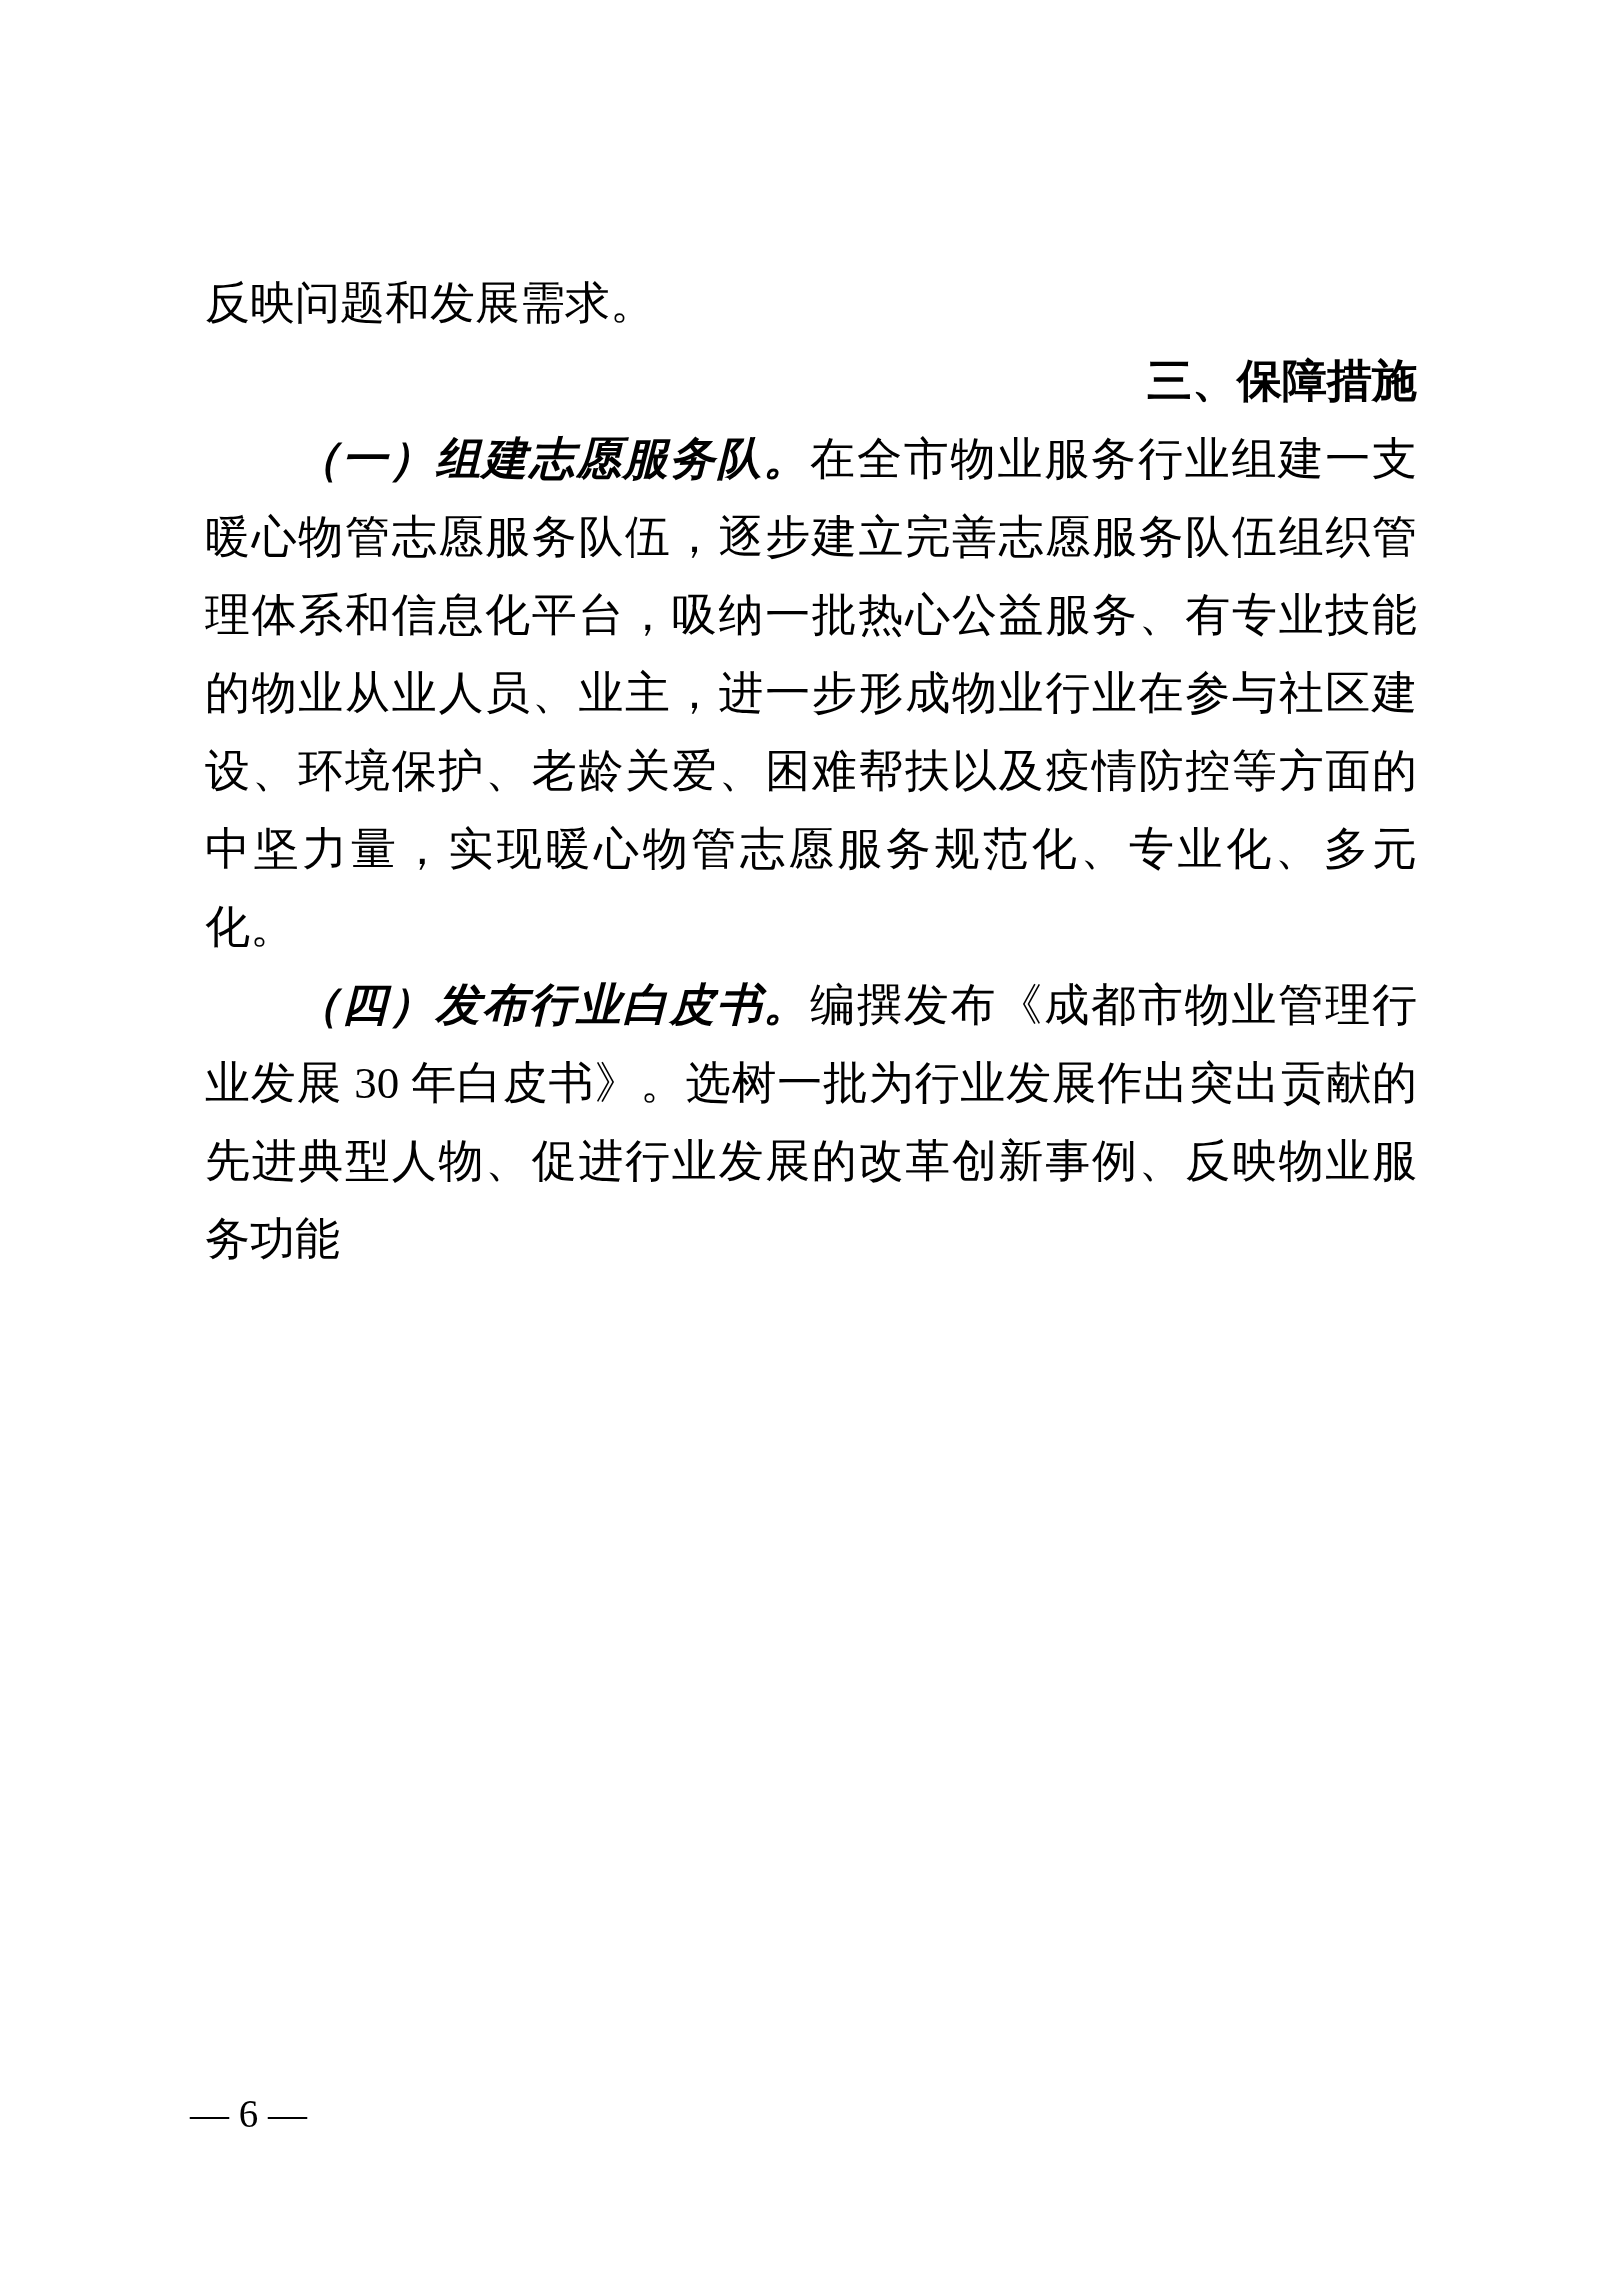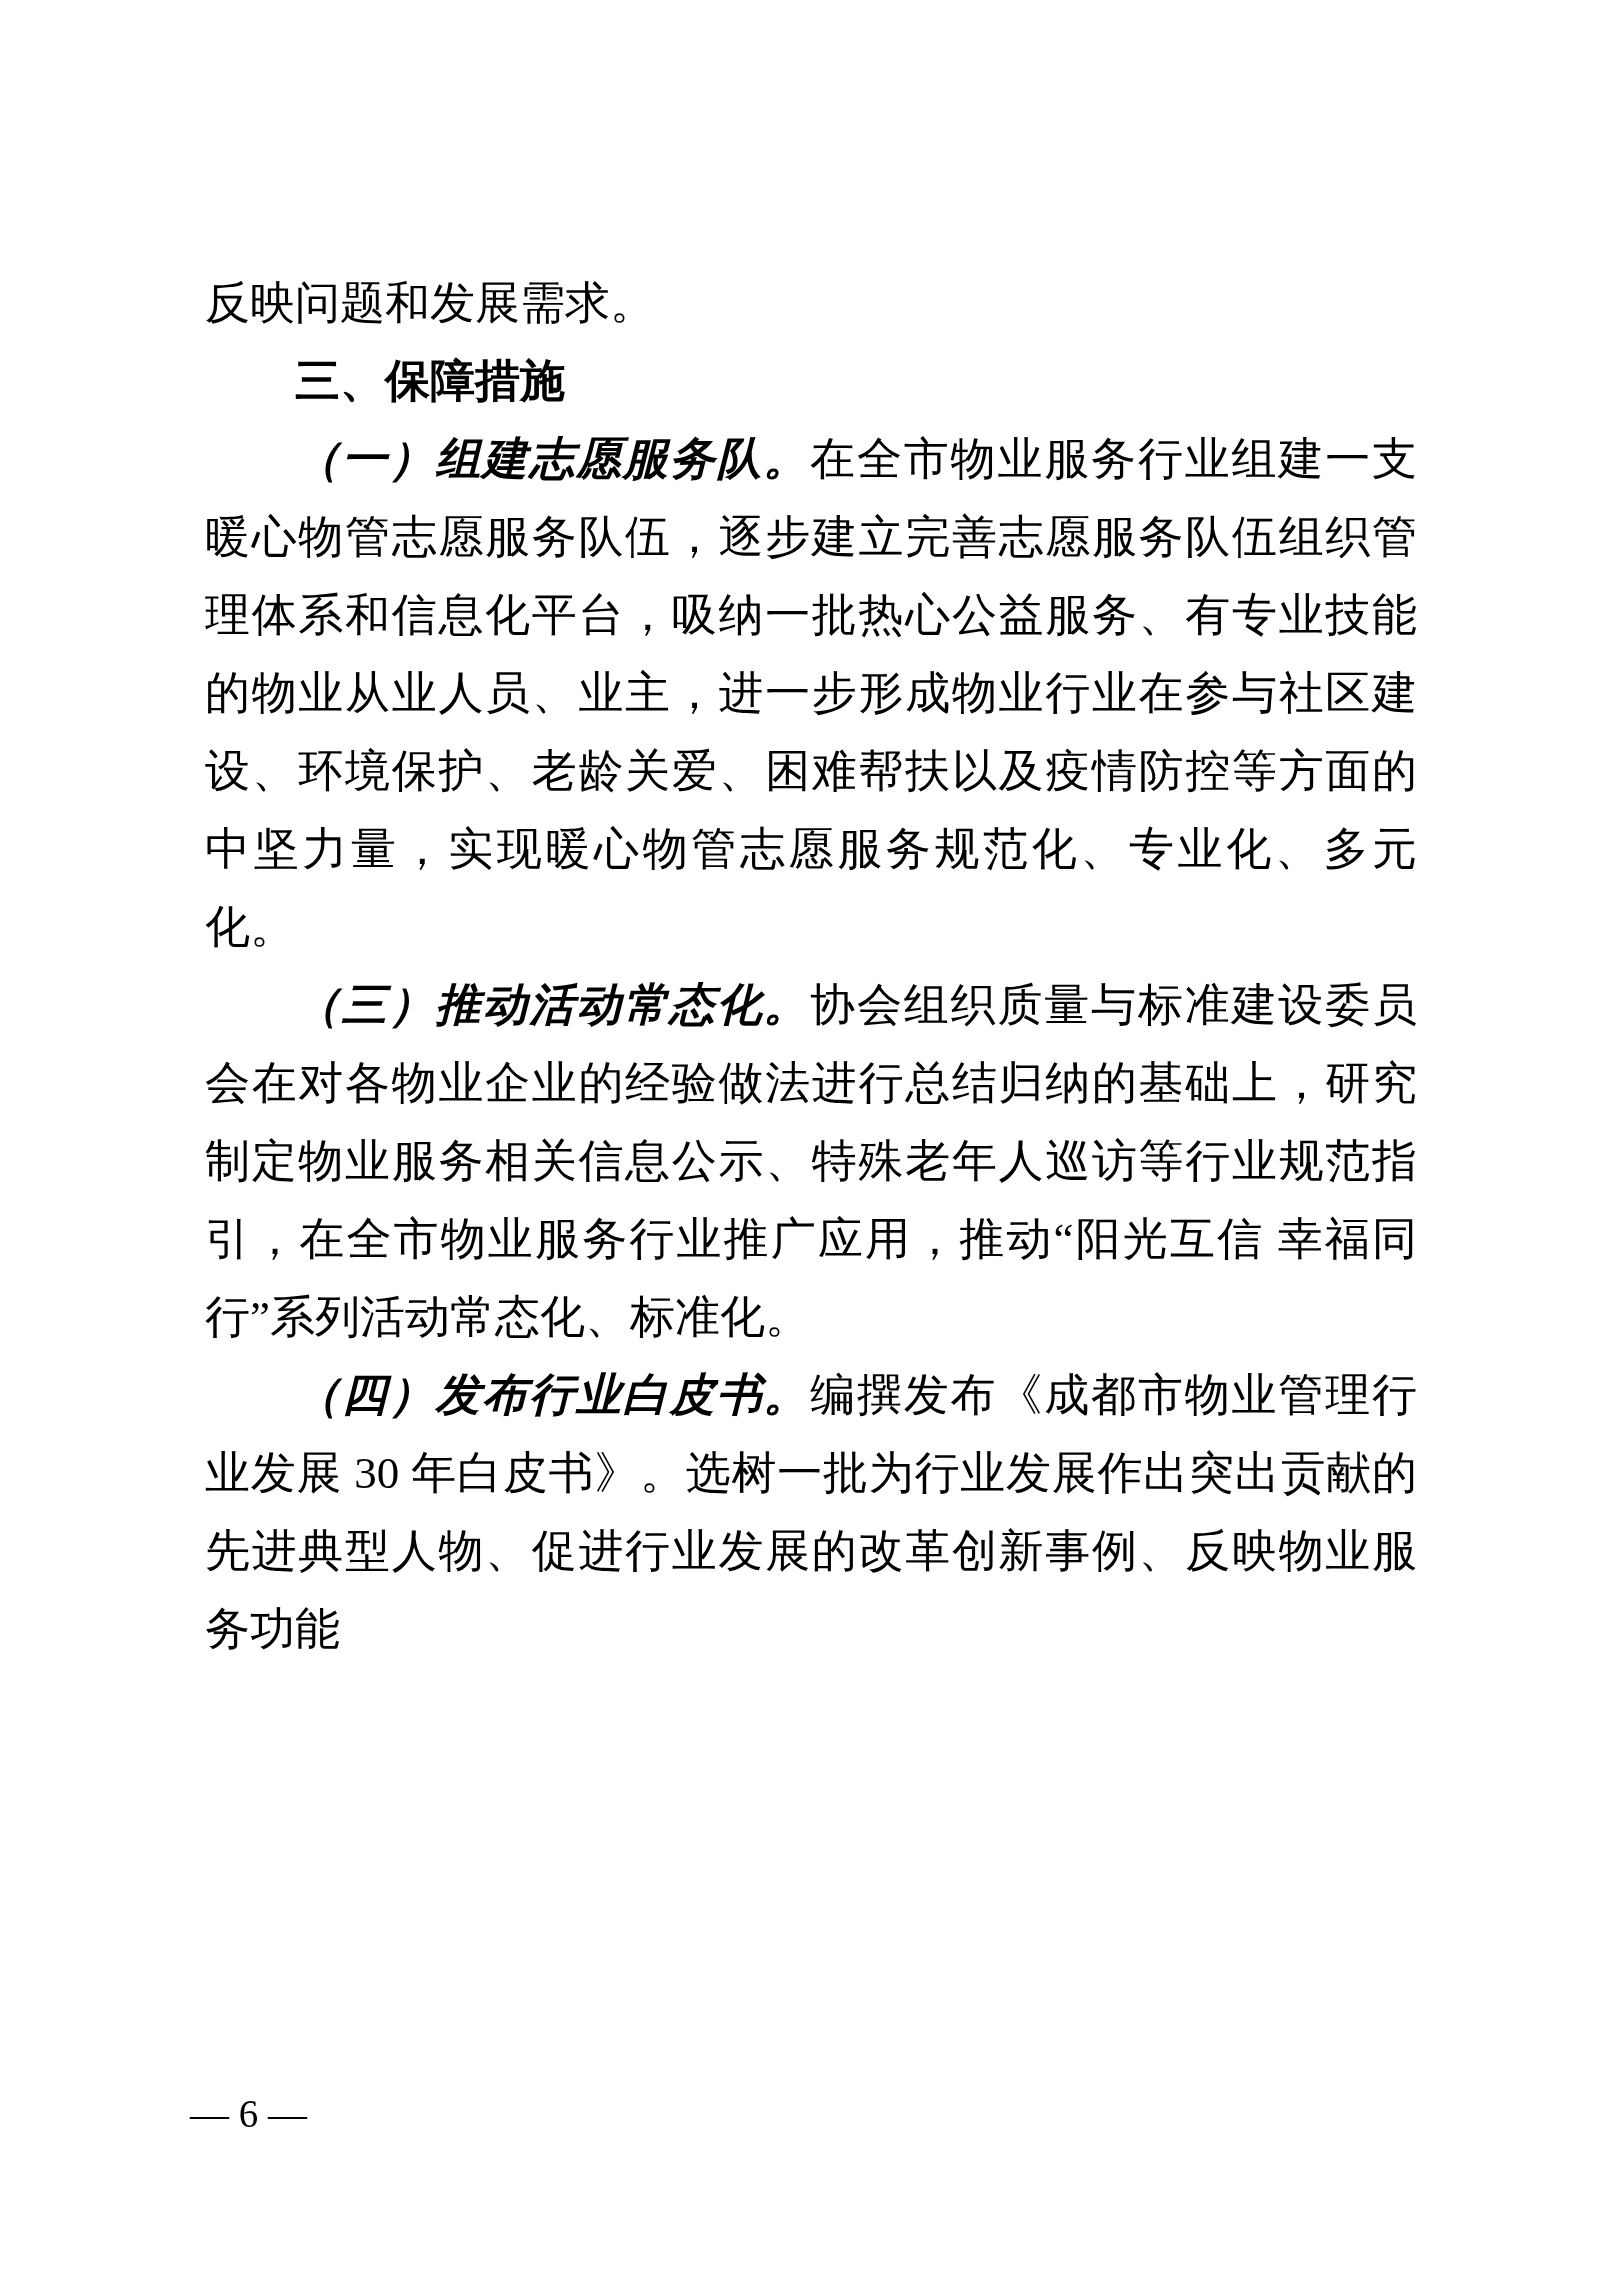--- a/index.html
+++ b/index.html
@@ -36,21 +36,21 @@
       text-indent: 0;
     }
     .doc-heading {
       margin: 0;
       font-family: "Liberation Sans", "DejaVu Sans", sans-serif;
       font-weight: 700;
       font-size: 45px;
       line-height: 78px;
       color: #000000;
       text-indent: 2em;
-      text-align: left;
+      text-align: right;
     }
     .lead {
       font-weight: 700;
       font-style: italic;
     }
     .doc-footer {
       position: absolute;
       left: 190px;
       top: 2092px;
       font-family: "Liberation Serif", "DejaVu Serif", serif;
@@ -66,21 +66,20 @@
 <div class="doc-page">
   <div class="doc-content">
 
     <p class="doc-para no-indent"><span>反映问题和发展需求。</span></p>
 
     <h2 class="doc-heading">三、保障措施</h2>
 
     <p class="doc-para"><span class="lead">（一）组建志愿服务队。</span><span>在全市物业服务行业组建一支暖心物管志愿服务队伍，逐步建立完善志愿服务队伍组织管理体系和信息化平台，吸纳一批热心公益服务、有专业技能的物业从业人员、业主，进一步形成物业行业在参与社区建设、环境保护、老龄关爱、困难帮扶以及疫情防控等方面的中坚力量，实现暖心物管志愿服务规范化、专业化、多元化。</span></p>
 
 
-    <p class="doc-para"><span class="lead">（三）推动活动常态化。</span><span>协会组织质量与标准建设委员会在对各物业企业的经验做法进行总结归纳的基础上，研究制定物业服务相关信息公示、特殊老年人巡访等行业规范指引，在全市物业服务行业推广应用，推动“阳光互信 幸福同行”系列活动常态化、标准化。</span></p>
 
     <p class="doc-para"><span class="lead">（四）发布行业白皮书。</span><span>编撰发布《成都市物业管理行业发展 30 年白皮书》。选树一批为行业发展作出突出贡献的先进典型人物、促进行业发展的改革创新事例、反映物业服务功能</span></p>
 
   </div>
 
   <div class="doc-footer">— 6 —</div>
 </div>
 
 
 </body></html>

